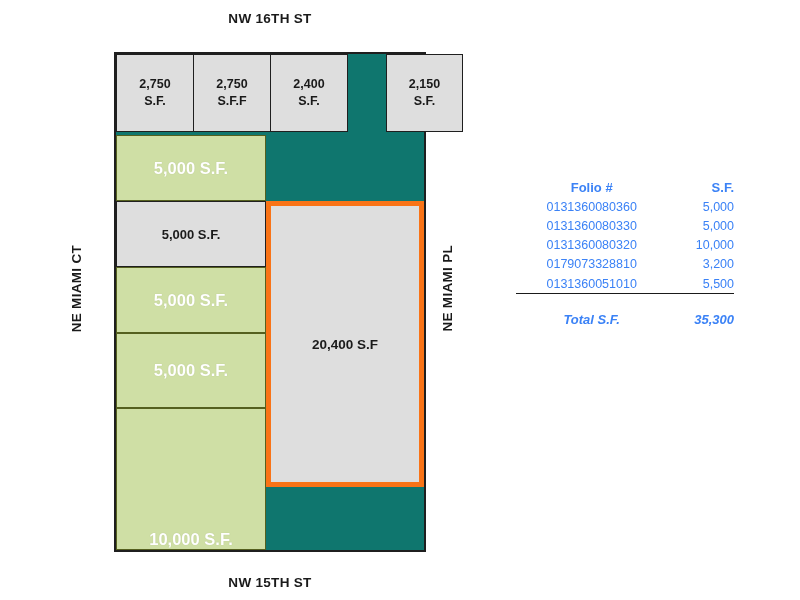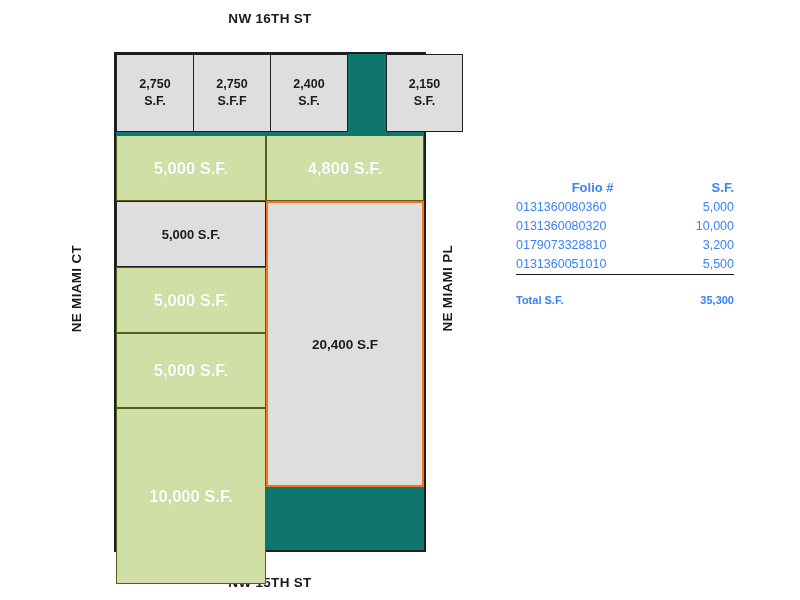--- a/index.html
+++ b/index.html
@@ -86,21 +86,21 @@
   .parcel-gray {
     background: #dedede;
     border: 1px solid #1f1f1f;
     color: #1a1a1a;
     font-size: 12.5px;
     font-weight: bold;
     line-height: 1.35;
   }
   .parcel-gray-large {
     background: #dedede;
-    border: 2px solid #f97316;
+    border: 5px solid #f97316;
     color: #1a1a1a;
     font-size: 13.5px;
     font-weight: bold;
   }
   .parcel-gray-mid {
     background: #dedede;
     border: 1px solid #1f1f1f;
     color: #1a1a1a;
     font-size: 13px;
     font-weight: bold;
@@ -123,27 +123,28 @@
     font-weight: bold;
     font-size: 13px;
     padding: 0 0 2px 0;
   }
   #folio-table th.col-folio { text-align: center; }
   #folio-table th.col-sf    { text-align: right; }
   #folio-table td {
     padding: 1.5px 0;
     line-height: 1.3;
   }
-  #folio-table td.col-folio { text-align: left; }
+  #folio-table td.col-folio { text-align: center; }
   #folio-table td.col-sf    { text-align: right; }
   #folio-table tr.total-row td {
     font-weight: bold;
     border-top: 1.5px solid #1a1a1a;
     padding-top: 18px;
-    font-size: 11px;
+    font-size: 13px;
+    font-style: italic;
   }
 </style>
 </head>
 <body>
 
 <div class="street-label" id="street-north">NW 16TH ST</div>
 
 <div class="street-label" id="street-south">NW 15TH ST</div>
 
 <div class="street-vertical" id="street-west">NE MIAMI CT</div>
@@ -177,61 +178,62 @@
     <div>
       <span>2,150</span><br>
       <span>S.F.</span>
     </div>
   </div>
 
   <div class="parcel parcel-green" style="left:0px; top:81px; width:150px; height:66px;">
     <span>5,000 S.F.</span>
   </div>
 
-  <div class="parcel parcel-green" style="left:150px; top:81px; width:158px; height:66px;">
-    <span>4,800 S.F.</span>
-  </div>
 
   <div class="parcel parcel-gray-mid" style="left:0px; top:147px; width:150px; height:66px;">
     <span>5,000 S.F.</span>
   </div>
 
   <div class="parcel parcel-green" style="left:0px; top:213px; width:150px; height:66px;">
     <span>5,000 S.F.</span>
   </div>
 
   <div class="parcel parcel-green" style="left:0px; top:279px; width:150px; height:75px;">
     <span>5,000 S.F.</span>
   </div>
 
   <div class="parcel parcel-gray-large" style="left:150px; top:147px; width:158px; height:286px;">
     <span>20,400 S.F</span>
   </div>
 
-  <div class="parcel parcel-green" style="left:0px; top:354px; width:150px; height:176px;">
+  <div class="parcel parcel-green" style="left:0px; top:354px; width:150px; height:142px;align-items:flex-end;">
     <span>10,000 S.F.</span>
   </div>
 
 
 </div>
 
 <div id="folio-table">
   <table>
     <thead>
       <tr>
         <th class="col-folio">Folio #</th>
         <th class="col-sf">S.F.</th>
       </tr>
     </thead>
     <tbody>
       <tr>
         <td class="col-folio">0131360080360</td>
         <td class="col-sf">5,000</td>
       </tr>
       <tr>
+        <td class="col-folio">0131360080330</td>
+        <td class="col-sf">5,000</td>
+      </tr>
+      <tr>
         <td class="col-folio">0131360080320</td>
         <td class="col-sf">10,000</td>
       </tr>
       <tr>
         <td class="col-folio">0179073328810</td>
         <td class="col-sf">3,200</td>
       </tr>
       <tr>
         <td class="col-folio">0131360051010</td>
         <td class="col-sf">5,500</td>

